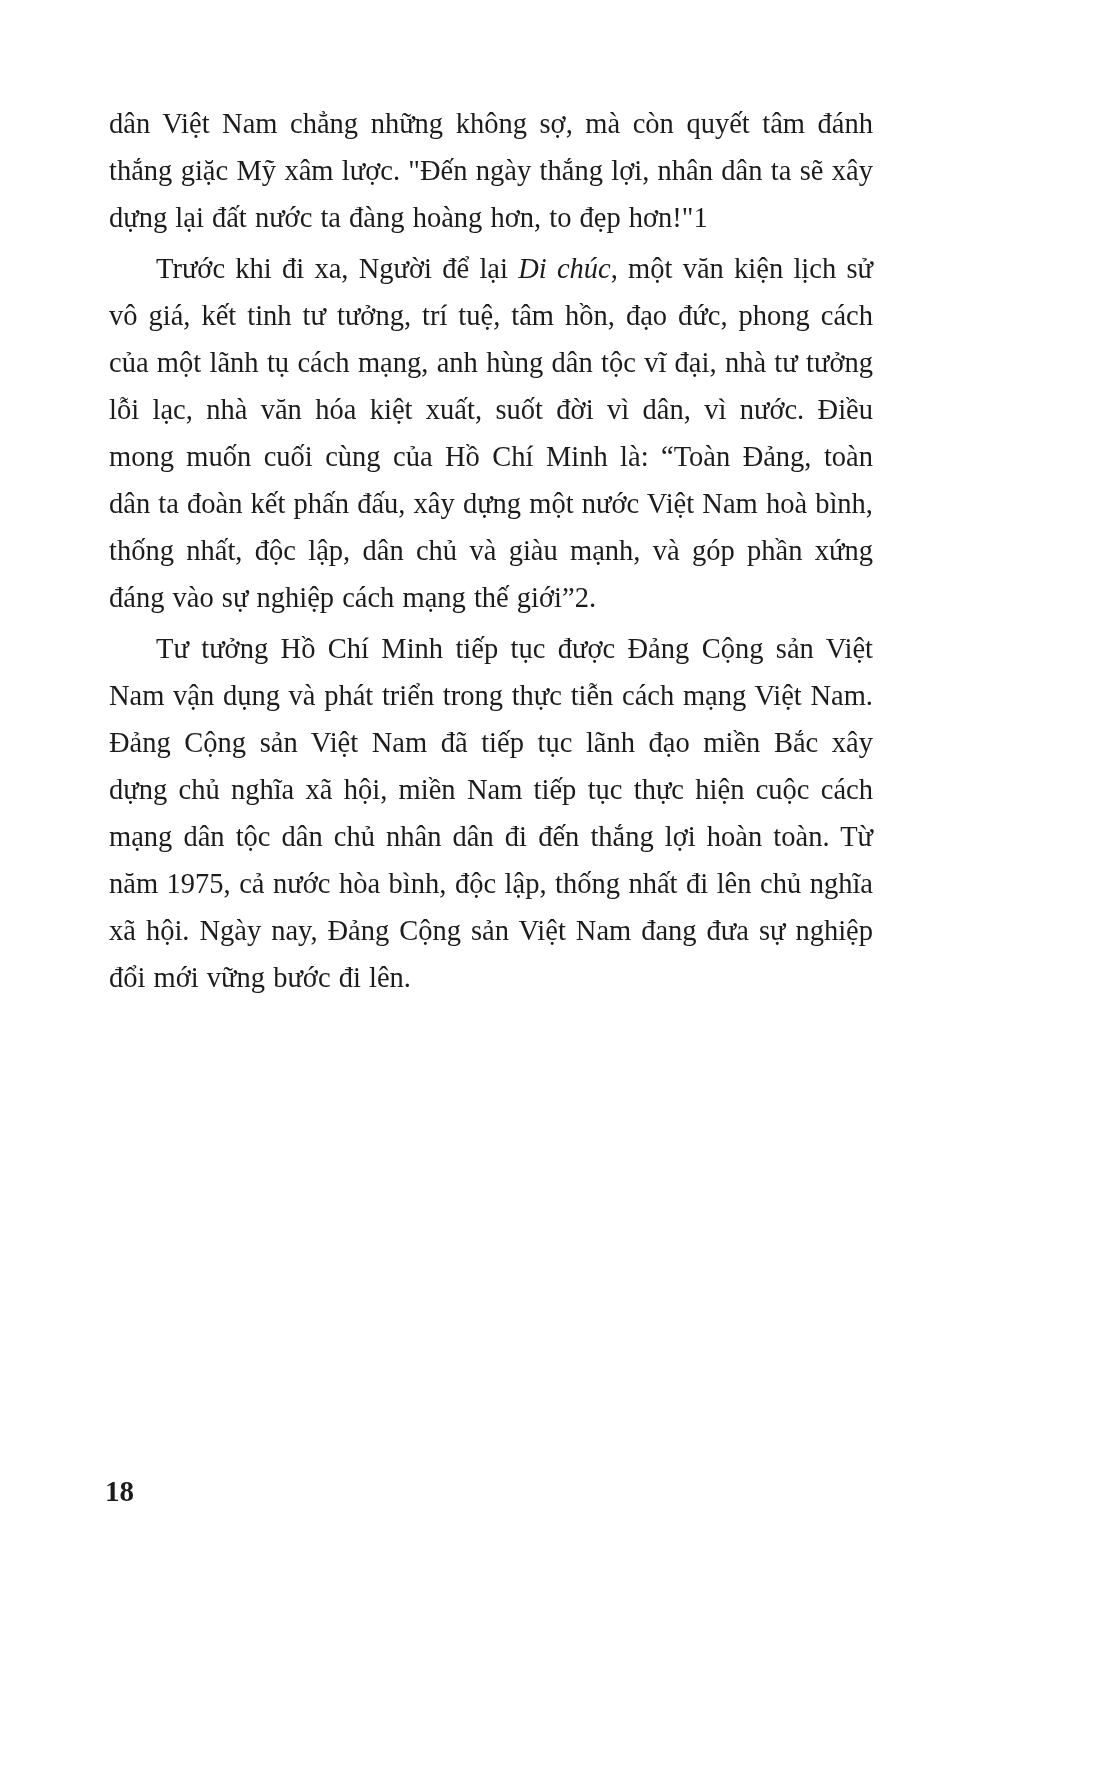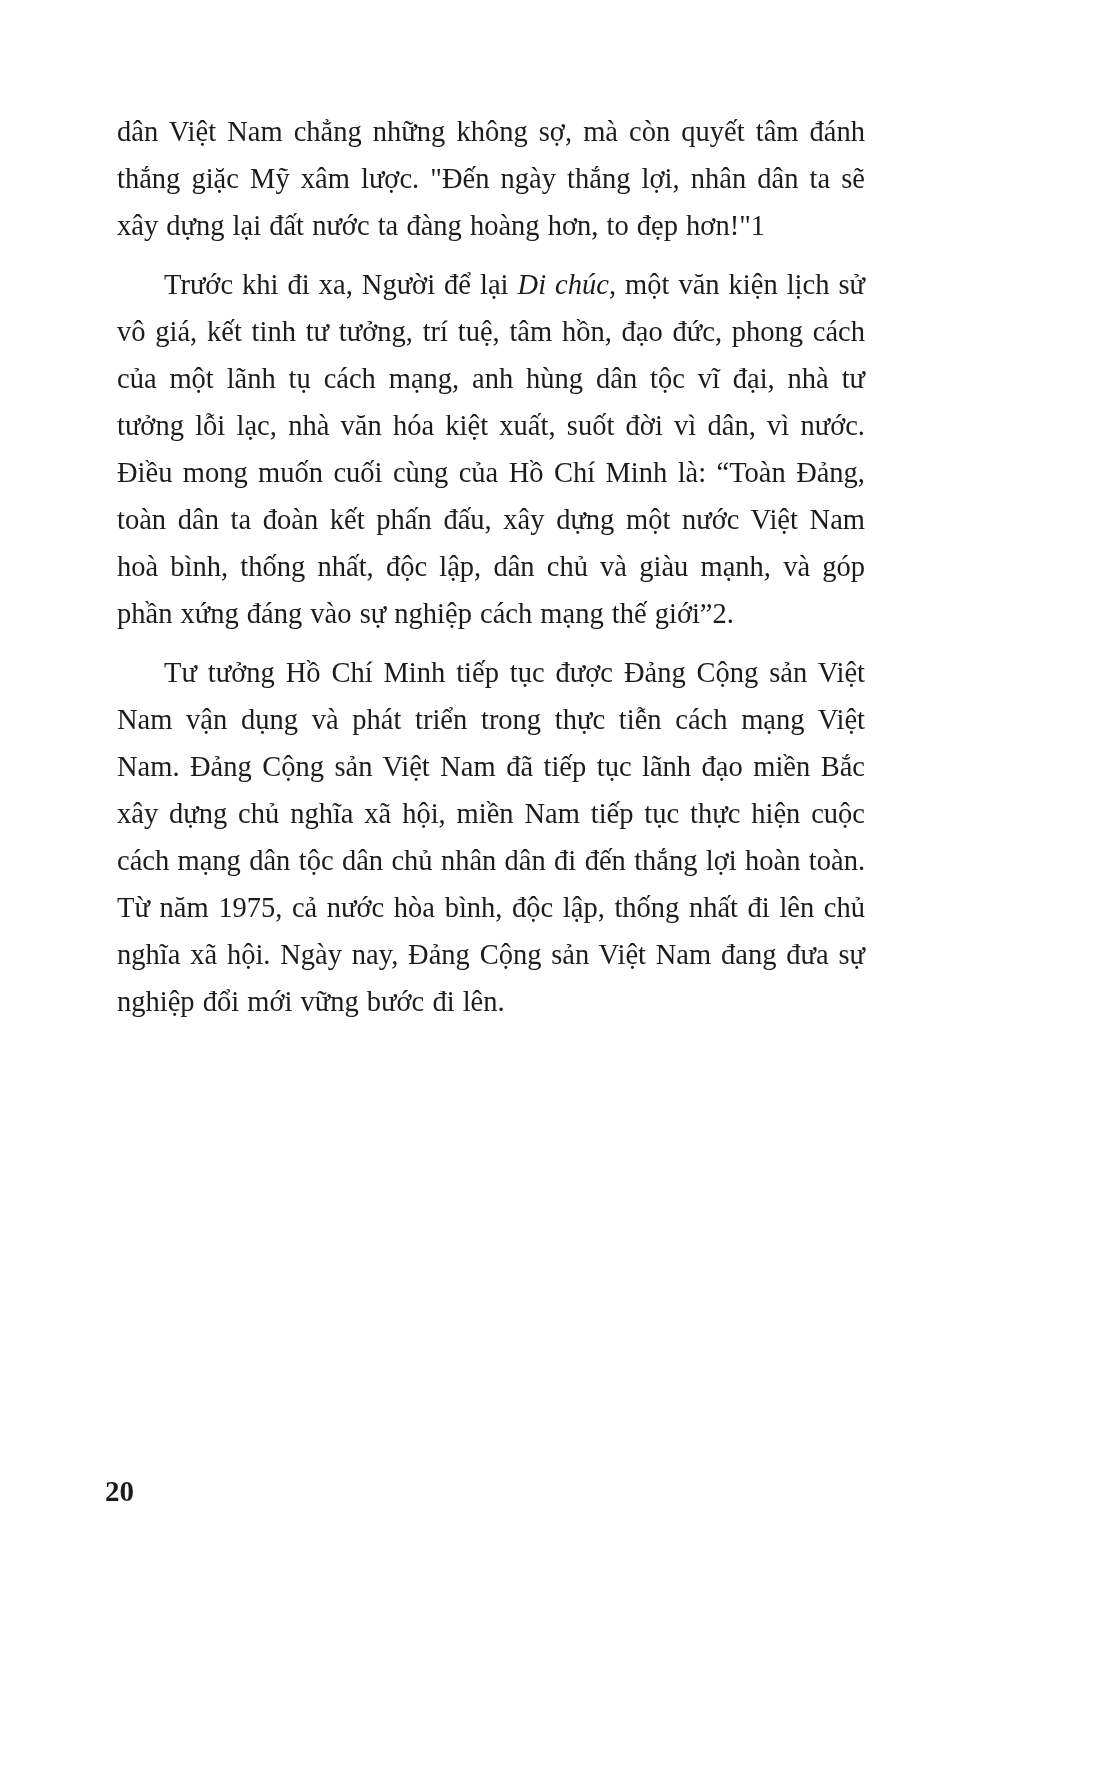--- a/index.html
+++ b/index.html
@@ -19,21 +19,21 @@
   .text-block {
     position: absolute;
     left: 105px;
     top: 96px;
     width: 772px;
     font-size: 28.5px;
     line-height: 47px;
     text-align: justify;
   }
   .para {
-    margin: 12px;
+    margin: 4px;
     padding: 0;
     text-align: justify;
     word-spacing: 1px;
   }
   .para.indent {
     text-indent: 47px;
   }
   .para em {
   }
   .page-number {
@@ -47,14 +47,14 @@
 </style>
 </head>
 <body>
 
 <div class="page">
   <div class="text-block" id="text-block">
       <p class="para"><span>dân Việt Nam chẳng những không sợ, mà còn quyết tâm đánh thắng giặc Mỹ xâm lược. "Đến ngày thắng lợi, nhân dân ta sẽ xây dựng lại đất nước ta đàng hoàng hơn, to đẹp hơn!"1</span></p>
       <p class="para indent"><span>Trước khi đi xa, Người để lại </span><em>Di chúc</em><span>, một văn kiện lịch sử vô giá, kết tinh tư tưởng, trí tuệ, tâm hồn, đạo đức, phong cách của một lãnh tụ cách mạng, anh hùng dân tộc vĩ đại, nhà tư tưởng lỗi lạc, nhà văn hóa kiệt xuất, suốt đời vì dân, vì nước. Điều mong muốn cuối cùng của Hồ Chí Minh là: “Toàn Đảng, toàn dân ta đoàn kết phấn đấu, xây dựng một nước Việt Nam hoà bình, thống nhất, độc lập, dân chủ và giàu mạnh, và góp phần xứng đáng vào sự nghiệp cách mạng thế giới”2.</span></p>
       <p class="para indent"><span>Tư tưởng Hồ Chí Minh tiếp tục được Đảng Cộng sản Việt Nam vận dụng và phát triển trong thực tiễn cách mạng Việt Nam. Đảng Cộng sản Việt Nam đã tiếp tục lãnh đạo miền Bắc xây dựng chủ nghĩa xã hội, miền Nam tiếp tục thực hiện cuộc cách mạng dân tộc dân chủ nhân dân đi đến thắng lợi hoàn toàn. Từ năm 1975, cả nước hòa bình, độc lập, thống nhất đi lên chủ nghĩa xã hội. Ngày nay, Đảng Cộng sản Việt Nam đang đưa sự nghiệp đổi mới vững bước đi lên.</span></p>
     </div>
-  <div class="page-number">20</div>
+  <div class="page-number">18</div>
 </div>
 
 </body></html>

